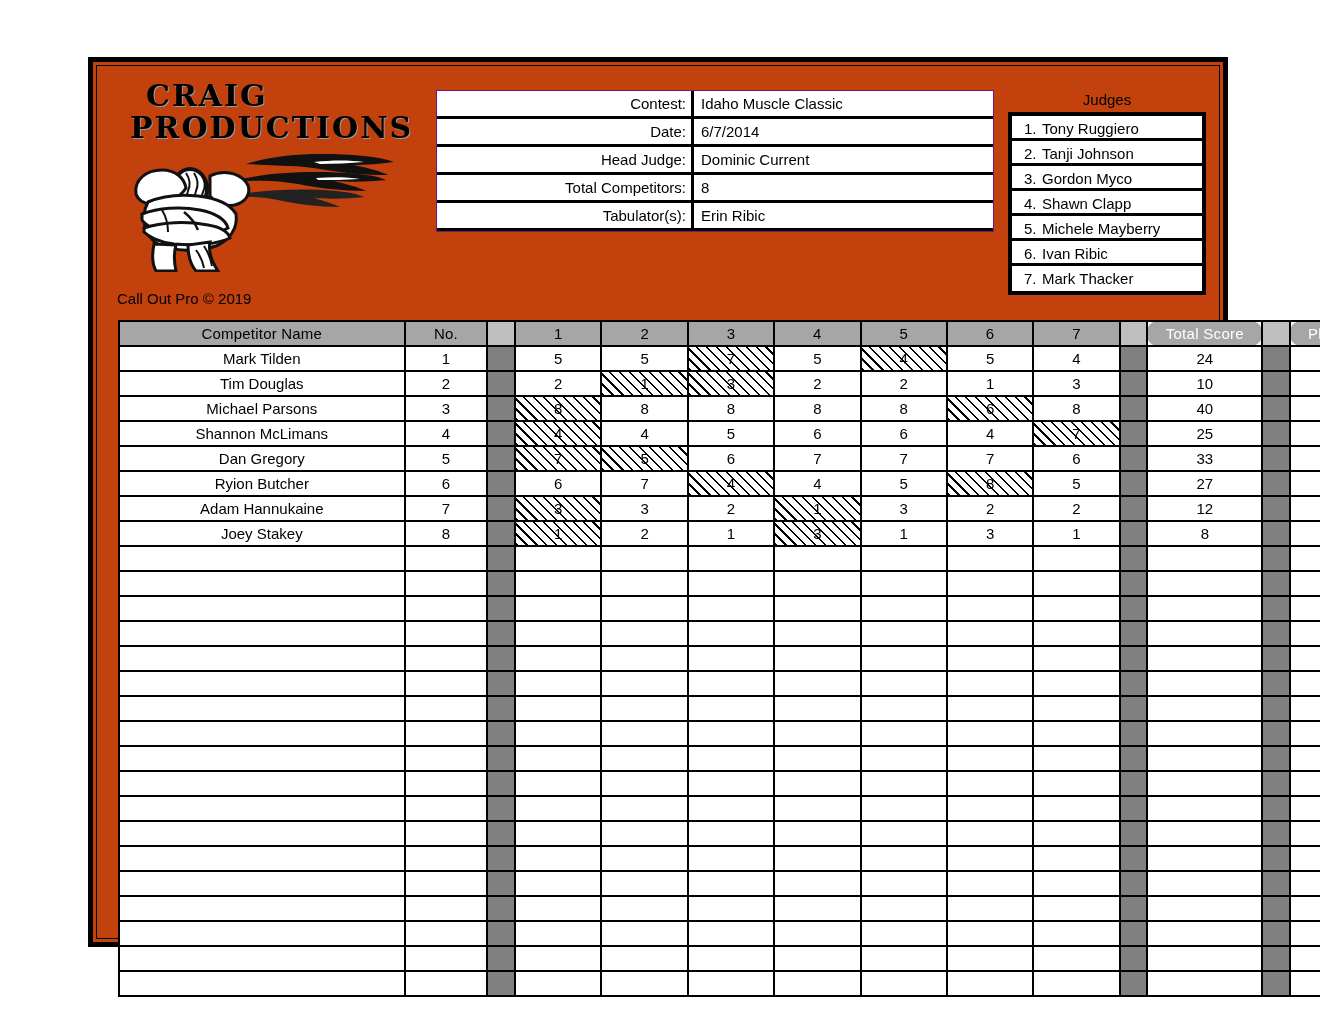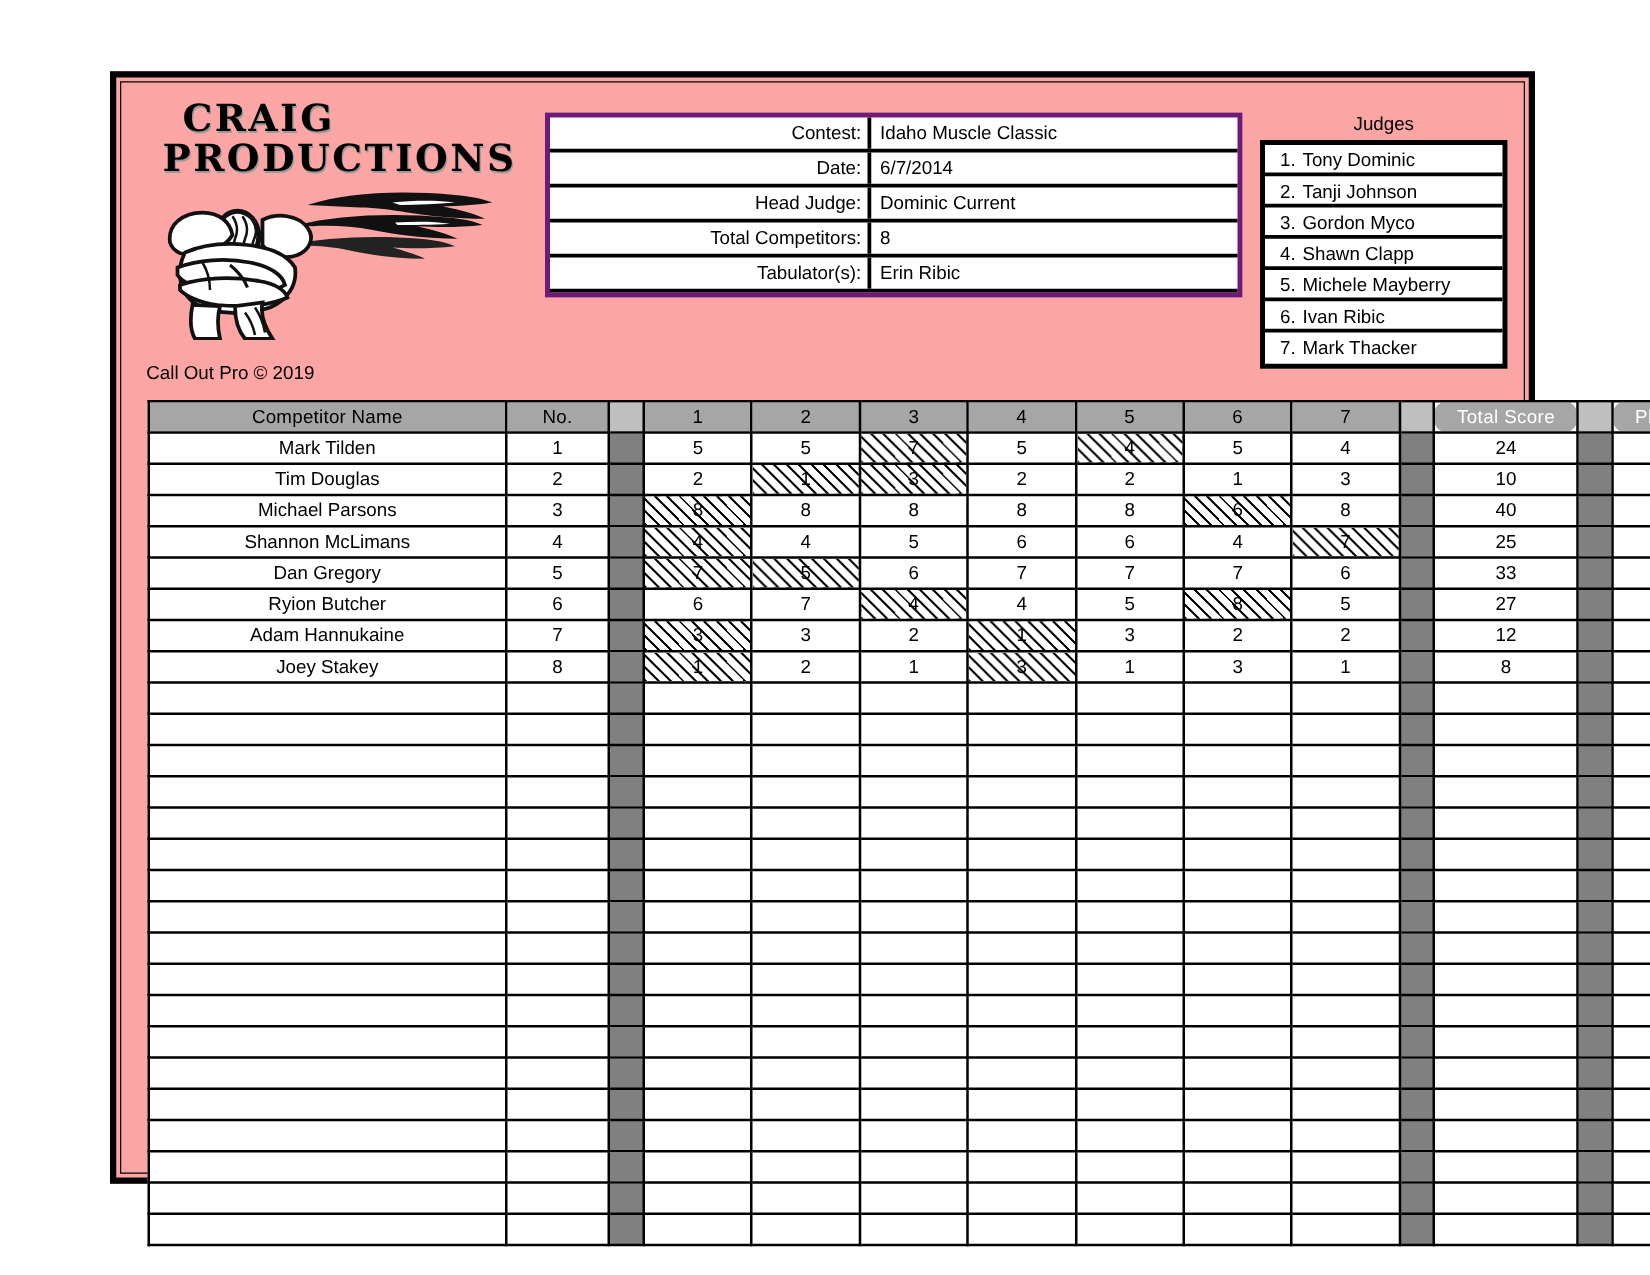--- a/index.html
+++ b/index.html
@@ -17,21 +17,21 @@
 
   
   #sheet-frame {
     position: absolute;
     left: 88px;
     top: 57px;
     width: 1140px;
     height: 890px;
     border: 5px solid #000;
     box-sizing: border-box;
-    background: #fca5a5;
+    background: #c2410c;
   }
   #sheet-frame-inner {
     position: absolute;
     left: 3px;
     top: 3px;
     right: 3px;
     bottom: 3px;
     border: 1px solid #000;
     box-sizing: border-box;
   }
@@ -88,21 +88,21 @@
     color: #000;
     white-space: nowrap;
   }
 
   
   #info-table {
     position: absolute;
     left: 343px;
     top: 28px;
     width: 558px;
-    border: 4px solid #701a75;
+    border: 1px solid #701a75;
     box-sizing: border-box;
     background: #fff;
   }
   #info-table .info-row {
     display: flex;
     border-bottom: 3px solid #000;
     height: 25px;
   }
   #info-table .info-label {
     width: 257px;
@@ -309,21 +309,21 @@
       <div class="info-row">
         <div class="info-label">Tabulator(s):</div>
         <div class="info-value">Erin Ribic</div>
       </div>
     </div>
 
     <div id="judges-block">
       <div id="judges-title">Judges</div>
       <div id="judges-table">
         <div class="judge-row">
-          <span class="judge-num">1.</span><span>Tony Dominic</span>
+          <span class="judge-num">1.</span><span>Tony Ruggiero</span>
         </div>
         <div class="judge-row">
           <span class="judge-num">2.</span><span>Tanji Johnson</span>
         </div>
         <div class="judge-row">
           <span class="judge-num">3.</span><span>Gordon Myco</span>
         </div>
         <div class="judge-row">
           <span class="judge-num">4.</span><span>Shawn Clapp</span>
         </div>

